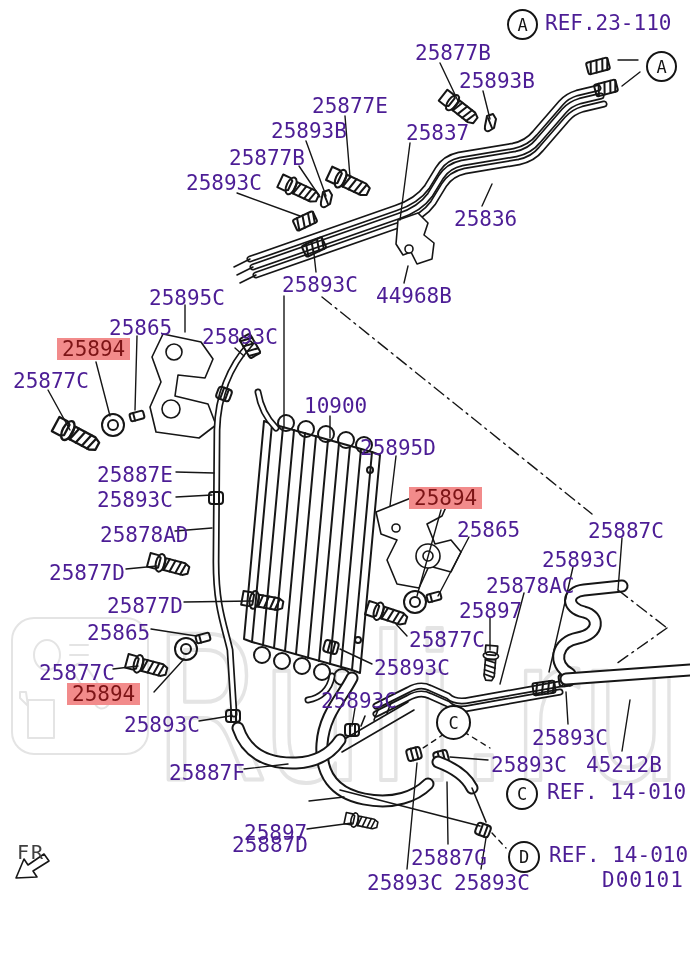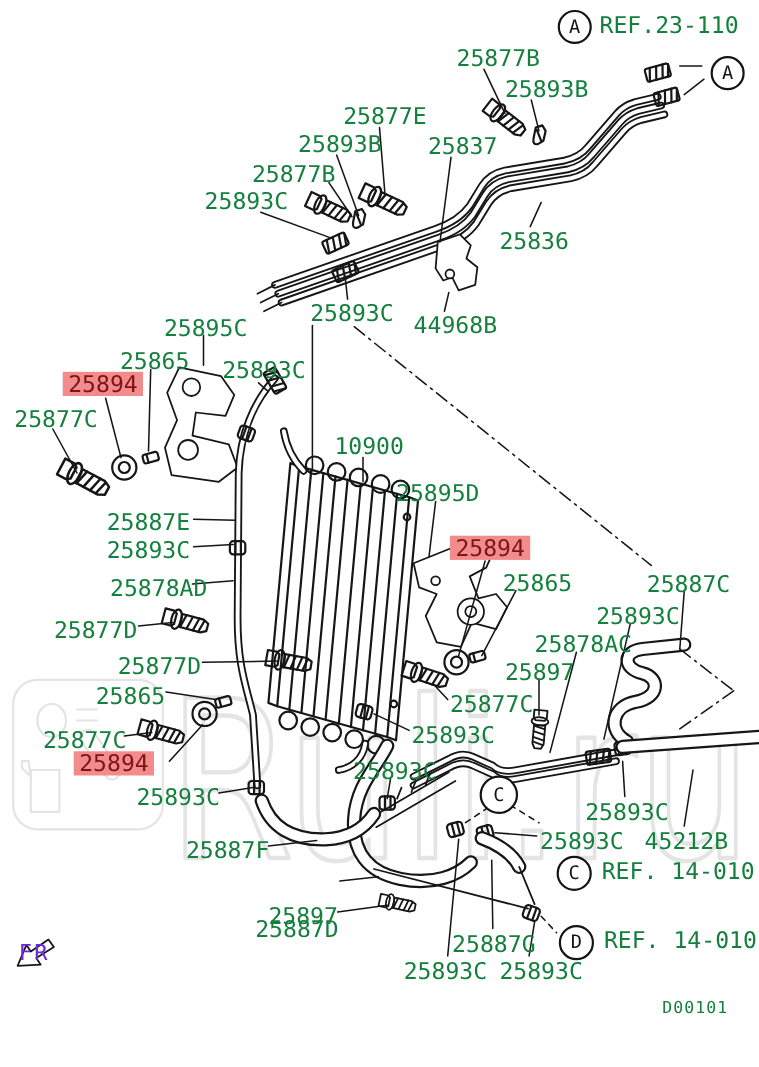--- a/index.html
+++ b/index.html
@@ -12,26 +12,26 @@
   .art .wmtxt{stroke:#e4e4e4;stroke-width:4;fill:none;}
   .art .part{fill:#ffffff;stroke-width:1.6;}
   .art .ld{stroke-width:1.4;}
   .art .dd{stroke-width:1.4;stroke-dasharray:12 5 2 5;}
   .art .ds{stroke-width:1.4;stroke-dasharray:5 5;}
   .art .to{stroke-width:13;}
   .art .ti{stroke:#fff;stroke-width:9;}
   .art .po{stroke-width:7;}
   .art .pi{stroke:#fff;stroke-width:3.6;}
   .art .thin{stroke-width:1.6;}
-  .lbl{position:absolute;font-size:21px;line-height:22px;color:#15803d;white-space:nowrap;}
+  .lbl{position:absolute;font-size:21px;line-height:22px;color:#4c1d95;white-space:nowrap;}
   .hl{background:#f28b8b;color:#7d1416;padding:0 5px;}
   .refc{position:absolute;border:2.2px solid #141414;border-radius:50%;background:#fff;
         display:flex;align-items:center;justify-content:center;font-size:17px;color:#141414;}
-  .small{font-size:15px;letter-spacing:1px;margin-top:36px;}
-  .fr{position:absolute;font-size:20px;letter-spacing:2px;color:#6d28d9;margin-top:14px;}
+  .small{font-size:21px;letter-spacing:1px;}
+  .fr{position:absolute;font-size:20px;letter-spacing:2px;color:#404040;}
   .footer{position:absolute;left:0;top:905px;width:690px;height:65px;background:#6b6b6b;
           border-top:2px solid #a5a5a5;box-sizing:border-box;display:flex;align-items:center;justify-content:center;}
   .footer-text{color:#ffffff;font-family:"Liberation Sans",sans-serif;font-size:29px;
                transform:scaleX(.85);white-space:nowrap;}
   .footer-text .gap{margin-left:48px;}
 </style>
 </head>
 <body>
 
 <div class="stage">
@@ -257,21 +257,21 @@
     <line class="ds" x1="492" y1="833" x2="506" y2="848"></line>
   </g>
 
   <path class="part" d="M16,878 L24,859 L28,865 L44,854 L49,861 L33,871 L37,877 Z"></path>
 </svg>
 
 <div class="lbl" style="left:415px;top:42px">25877B</div>
 <div class="lbl" style="left:459px;top:70px">25893B</div>
 <div class="lbl" style="left:312px;top:95px">25877E</div>
 <div class="lbl" style="left:271px;top:120px">25893B</div>
-<div class="lbl" style="left:389px;top:122px">25837</div>
+<div class="lbl" style="left:406px;top:122px">25837</div>
 <div class="lbl" style="left:229px;top:147px">25877B</div>
 <div class="lbl" style="left:186px;top:172px">25893C</div>
 <div class="lbl" style="left:454px;top:208px">25836</div>
 <div class="lbl" style="left:282px;top:274px">25893C</div>
 <div class="lbl" style="left:376px;top:285px">44968B</div>
 <div class="lbl" style="left:149px;top:287px">25895C</div>
 <div class="lbl" style="left:109px;top:317px">25865</div>
 <div class="lbl hl" style="left:57px;top:338px">25894</div>
 <div class="lbl" style="left:13px;top:370px">25877C</div>
 <div class="lbl" style="left:202px;top:326px">25893C</div>

